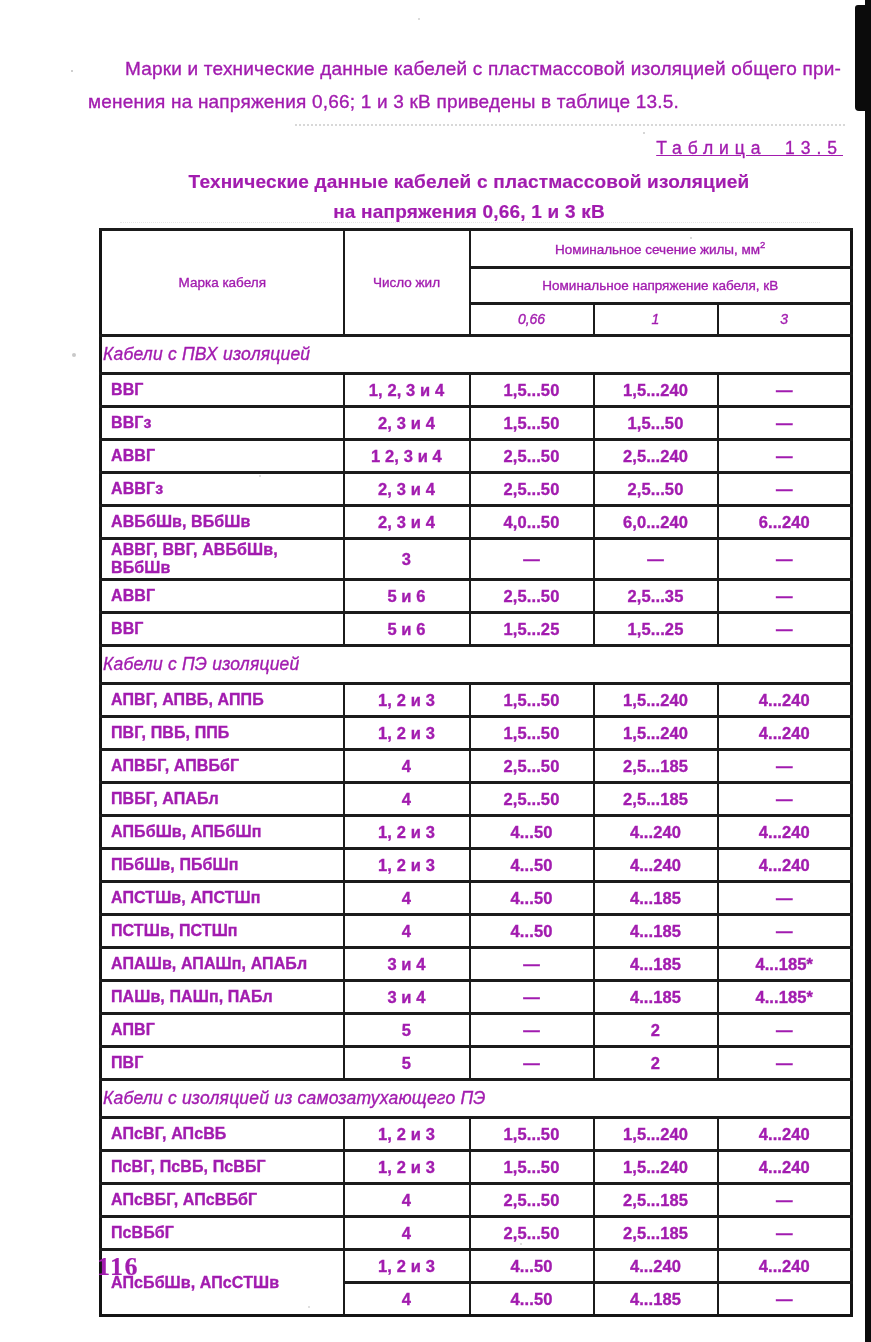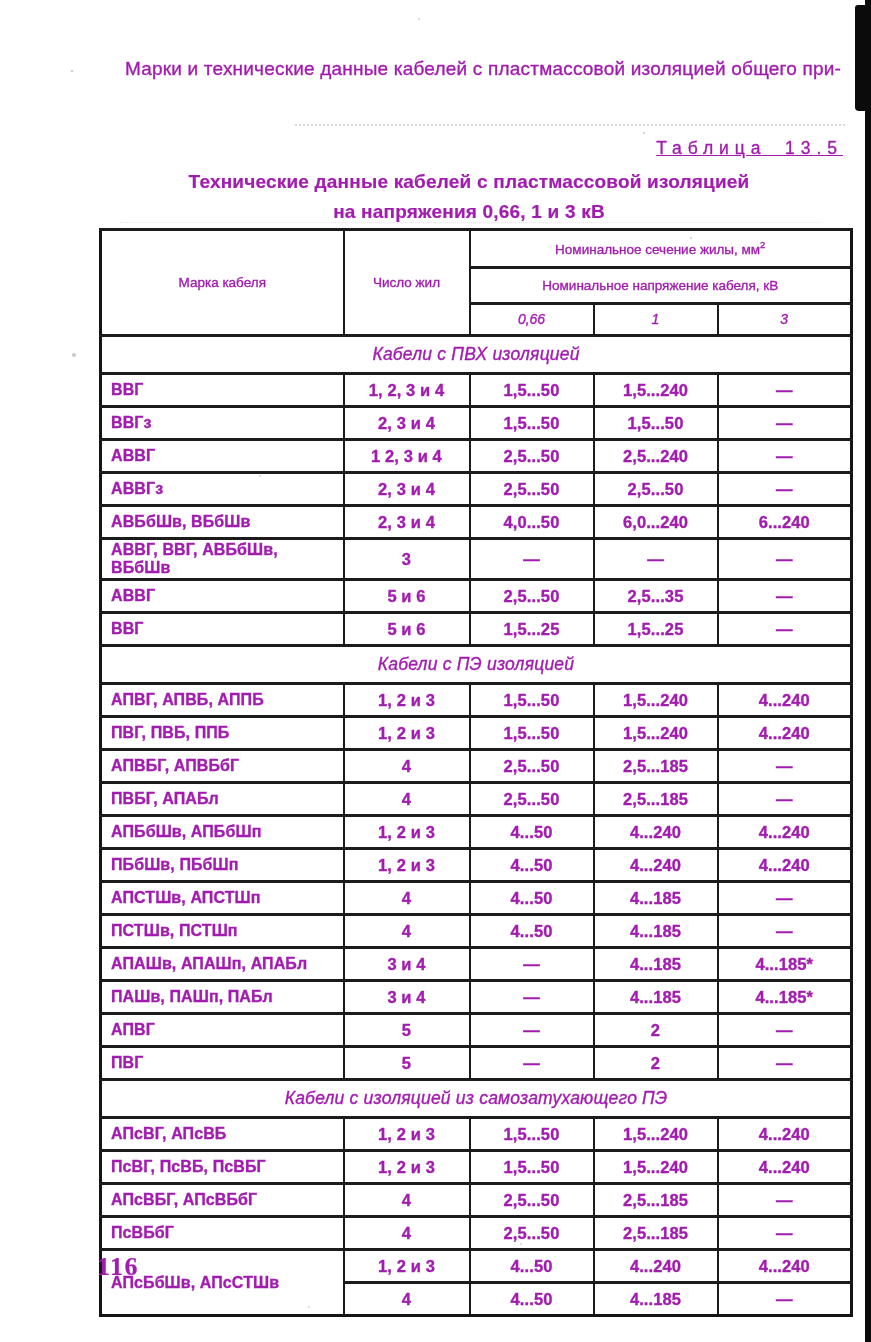--- a/index.html
+++ b/index.html
@@ -38,41 +38,42 @@
   
   table.cable{position:absolute;top:228px;left:99px;width:751px;border-collapse:collapse;
     table-layout:fixed;border:3px solid #141414;}
   table.cable td{border-top:3px solid #1b1b1b;border-left:2px solid #1b1b1b;
     vertical-align:middle;overflow:hidden;}
   td.hdr{font-size:13.5px;text-align:center;line-height:1.15;padding:2px 4px;margin-left:20px;}
   td.hdr sup{font-size:9.5px;}
   tr.hA td{height:31px;}
   tr.hB td{height:29px;}
   tr.hC td{height:25px;font-size:14px;font-style:italic;}
-  tr.section-row td{height:33px;text-align:center;font-style:italic;font-size:17.5px;
+  tr.section-row td{height:33px;text-align:left;font-style:italic;font-size:17.5px;
     font-weight:400;letter-spacing:.2px;}
   tr.data-row td{height:28px;font-size:16.5px;font-weight:700;text-align:center;letter-spacing:.1px;}
   tr.data-row td.c-brand{text-align:left;padding-left:9px;font-size:16px;margin-left:20px;}
 
   
   .page-num{position:absolute;top:1252px;left:97px;font-size:26px;font-weight:700;letter-spacing:1.5px;font-family:Liberation Serif, serif;}
 </style>
 </head>
 <body>
 
 <div class="page">
 
   <div class="speck"></div>
   <div class="dotted-rule"></div>
   <div class="dotted-rule2"></div>
   <div class="scan-strip"></div>
   <div class="scan-blob"></div>
 
   <div class="intro ink">
     <div class="l1">Марки и технические данные кабелей с пластмассовой изоляцией общего при-</div>
+    <div class="l2">менения на напряжения 0,66; 1 и 3 кВ приведены в таблице 13.5.</div>
   </div>
 
   <div class="tbl-label ink">Таблица 13.5</div>
 
   <div class="tbl-title ink-heavy">
     <div>Технические данные кабелей с пластмассовой изоляцией</div>
     <div>на напряжения 0,66, 1 и 3 кВ</div>
   </div>
 
   <table class="cable ink">

